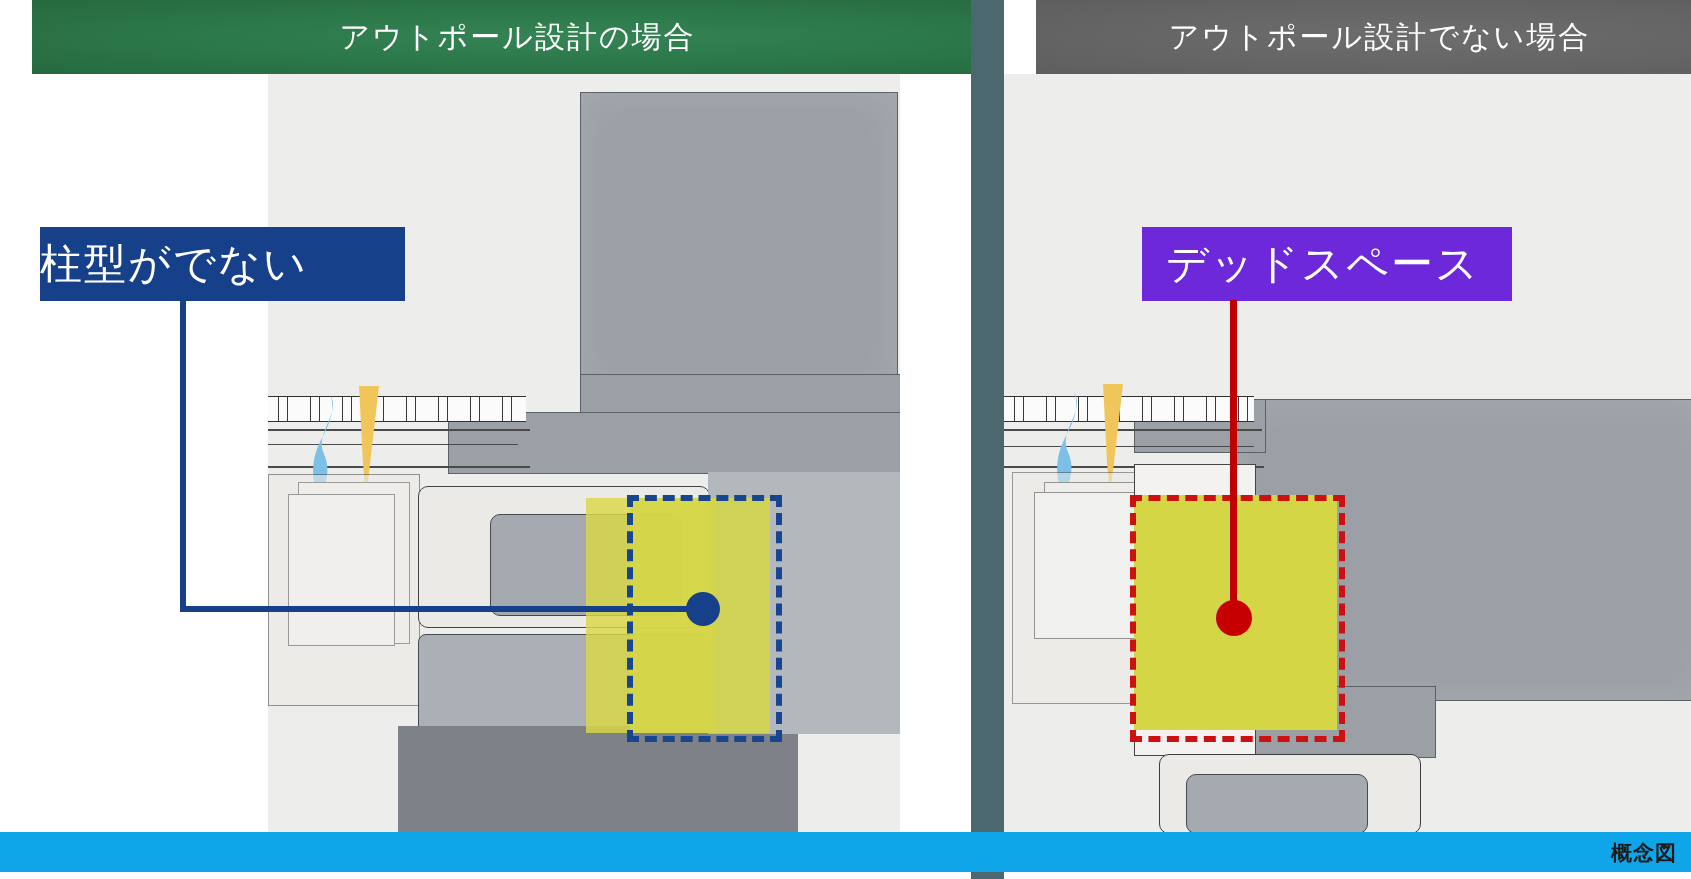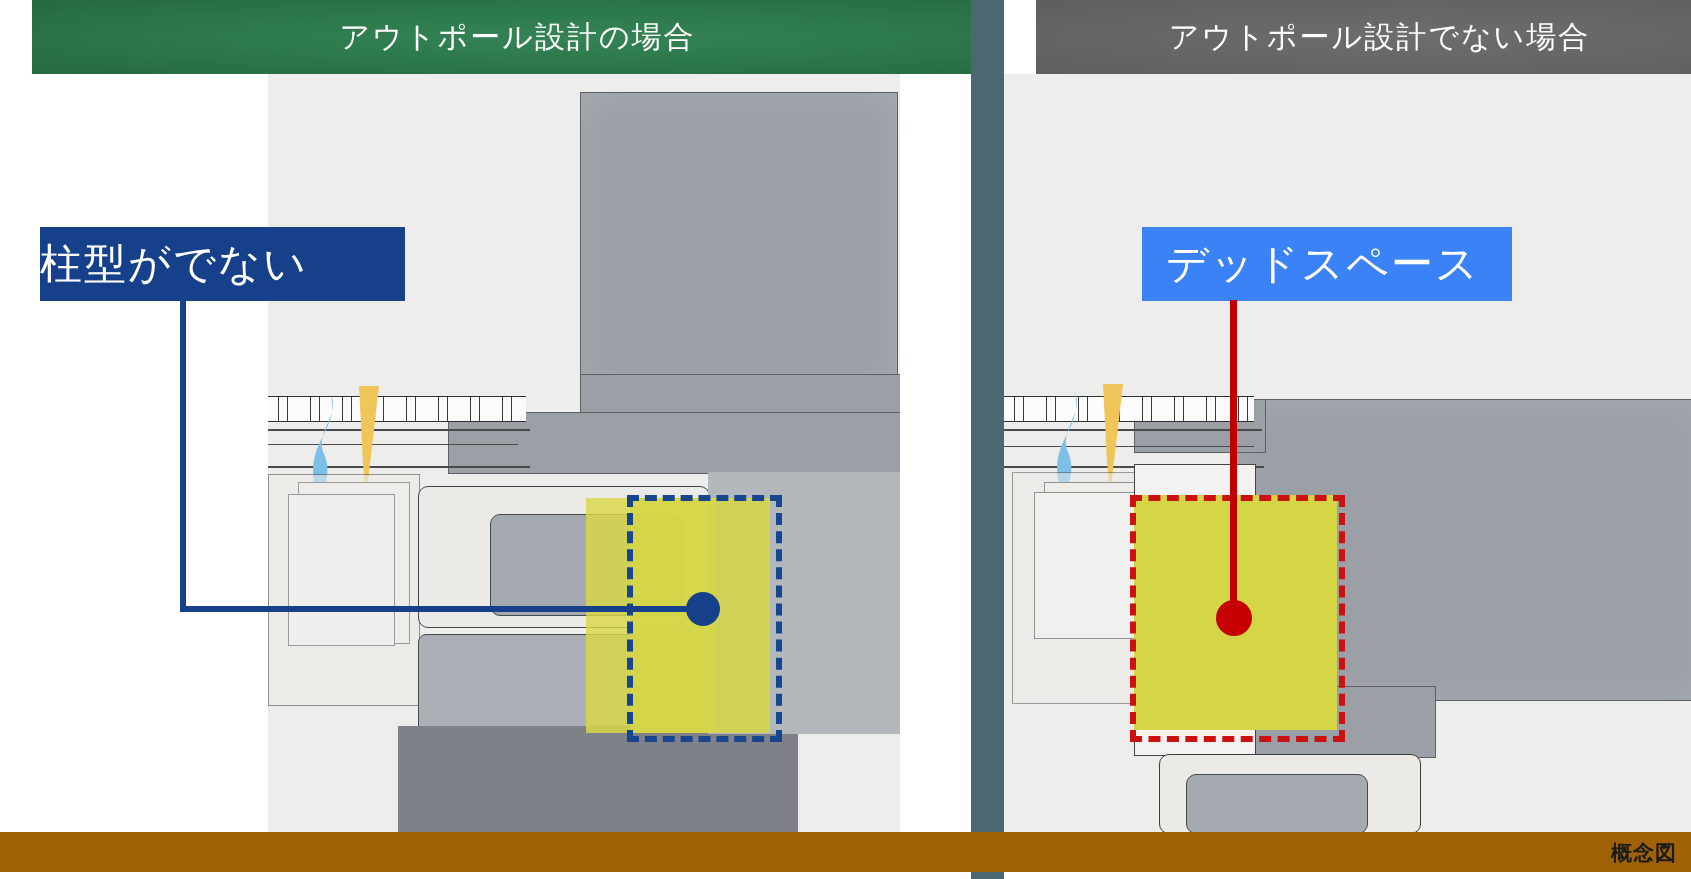--- a/index.html
+++ b/index.html
@@ -84,21 +84,21 @@
   
   .callout{
     position:absolute;display:flex;align-items:center;
     color:#ffffff;font-size:42px;letter-spacing:2px;
   }
   #callout-blue{
     left:0;top:227px;width:365px;height:74px;background:#16408a;
     box-sizing:border-box;margin-left:40px;
   }
   #callout-red{
-    left:1142px;top:227px;width:370px;height:74px;background:#3b82f6;
+    left:1142px;top:227px;width:370px;height:74px;background:#6d28d9;
     padding-left:24px;box-sizing:border-box;
   }
 
   
   .lead{position:absolute;background:#16408a;}
   #lead-v{left:180px;top:301px;width:6px;height:310px;}
   #lead-h{left:180px;top:606px;width:524px;height:6px;}
   #dot-blue{
     position:absolute;left:686px;top:592px;width:34px;height:34px;
     border-radius:50%;background:#16408a;
@@ -106,21 +106,21 @@
   #lead-red-v{
     position:absolute;left:1230px;top:300px;width:7px;height:320px;background:#c00000;
   }
   #dot-red{
     position:absolute;left:1216px;top:600px;width:36px;height:36px;
     border-radius:50%;background:#c60000;
   }
 
   
   #footer{
-    position:absolute;left:0;top:832px;width:1691px;height:40px;background:#a16207;
+    position:absolute;left:0;top:832px;width:1691px;height:40px;background:#0ea5e9;
   }
   #footer-note{
     position:absolute;right:14px;top:7px;color:#1b1b1b;
     font-size:21px;letter-spacing:1px;font-weight:700;
   }
 </style>
 </head>
 <body>
 
 <div class="hdr" id="hdr-left">

